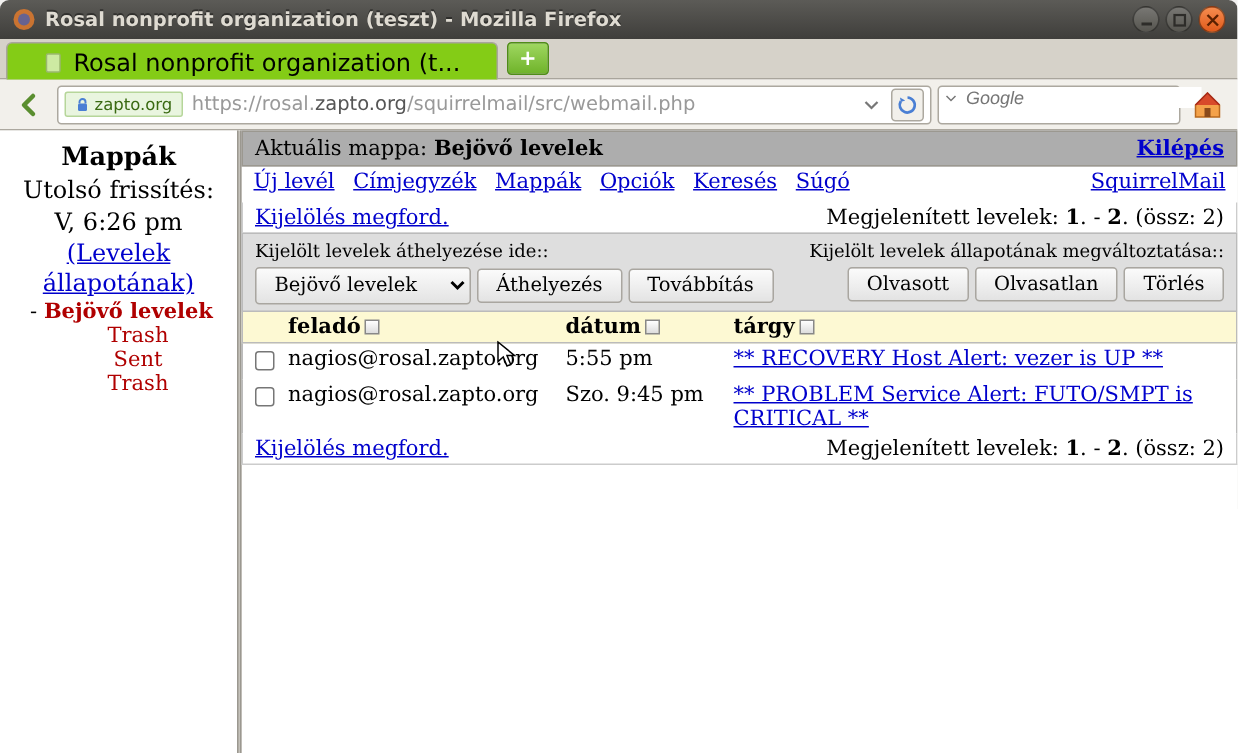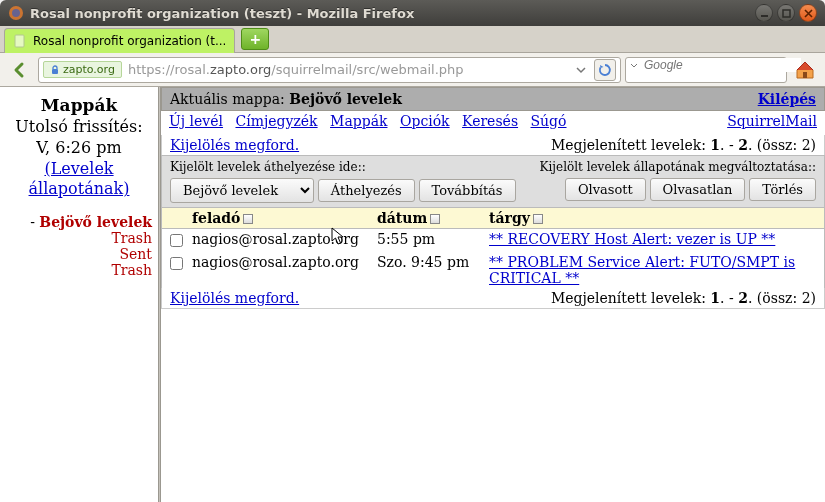--- a/index.html
+++ b/index.html
@@ -10,21 +10,21 @@
 .titlebar{height:26px;background:linear-gradient(#5c5b57,#3f3e3b);display:flex;align-items:center;padding:0 8px;color:#dfdbd2;border-radius:6px 6px 0 0}
 .titlebar-icon{width:16px;height:16px;margin-right:6px;opacity:.85;position:relative}
 .titlebar-icon svg{width:16px;height:16px}
 .titlebar-title{flex:1;font-weight:bold;font-size:13px;text-shadow:0 -1px 0 rgba(0,0,0,.4)}
 .winbtn{width:18px;height:18px;border-radius:9px;margin-left:4px;display:flex;align-items:center;justify-content:center;font-size:10px;border:1px solid rgba(0,0,0,.4);background:linear-gradient(#787773,#56554f);color:#2d2c29}
 .winbtn.close{background:linear-gradient(#f58c4f,#e05a1b);color:#5a2000}
 .winbtn svg{width:9px;height:9px}
 
 
 .tabstrip{height:27px;background:#d6d2c9;display:flex;align-items:flex-end;border-bottom:1px solid #a9a59c;padding-left:0}
-.tab{height:25px;background:#bef264;border:1px solid #a9a59c;border-bottom:none;border-radius:4px 4px 0 0;display:flex;align-items:center;padding:0 8px;margin-left:4px;min-width:200px;font-size:12px;position:relative;bottom:-1px}
+.tab{height:25px;background:#84cc16;border:1px solid #a9a59c;border-bottom:none;border-radius:4px 4px 0 0;display:flex;align-items:center;padding:0 24px;margin-left:4px;min-width:200px;font-size:16px;position:relative;bottom:-1px}
 .tab-icon{width:14px;height:14px;margin-right:6px;opacity:.6}
 .newtab{width:28px;height:22px;background:linear-gradient(#9fd760,#6fb32a);border:1px solid #4f8c18;border-radius:3px;margin-left:6px;margin-bottom:2px;display:flex;align-items:center;justify-content:center;color:#fff;font-weight:bold;font-size:14px}
 
 
 .toolbar{height:34px;background:#f2f0eb;display:flex;align-items:center;padding:0 6px;gap:4px;border-bottom:1px solid #aca89f}
 .navbtn{width:28px;height:26px;display:flex;align-items:center;justify-content:center;border-radius:3px}
 .navbtn svg{width:18px;height:18px}
 .urlbar{flex:1;height:26px;border:1px solid #aca89f;border-radius:3px;background:#fff;display:flex;align-items:center;padding:0 4px;overflow:hidden}
 .id-badge{background:#e9f5df;border:1px solid #b6d69a;border-radius:2px;padding:1px 6px;font-size:11px;color:#3a6a12;margin-right:6px;display:flex;align-items:center;gap:3px}
 .urltext{flex:1;font-size:13px;color:#999;white-space:nowrap}
@@ -33,21 +33,21 @@
 .searchbar{width:162px;height:26px;border:1px solid #aca89f;border-radius:3px;background:#fff;display:flex;align-items:flex-start;padding:0 4px}
 .searchbar .prov{width:16px;height:16px;margin-right:4px;position:relative}
 .searchbar input{flex:1;border:none;outline:none;font-size:12px;font-style:italic;color:#999}
 .homebtn{width:28px;height:26px;display:flex;align-items:center;justify-content:center}
 
 
 .content{display:flex;height:415px;background:#fff}
 .sidebar{width:158px;padding:8px 6px 0;text-align:center;font-family:"DejaVu Serif",Georgia,serif;font-size:14px}
 .sidebar h3{font-size:17px;font-weight:bold;margin-bottom:2px}
 .sidebar .meta{font-size:16px;line-height:1.3}
-.folders{margin-top:14px;text-align:right;padding-left:4px}
+.folders{text-align:center;padding-left:4px}
 .folders .cur{color:#b00000;font-weight:bold}
 .folders .sub{color:#b00000;padding-left:22px;display:block}
 
 .vdiv{width:3px;background:#c5c2bb;border-left:1px solid #9b9890;border-right:1px solid #9b9890}
 
 .main{flex:1;padding:0;font-family:"DejaVu Serif",Georgia,serif;font-size:14px}
 .hdr{background:#adadad;padding:3px 8px;display:flex;border:1px solid #9b9890}
 .menu{padding:2px 8px 6px;display:flex;justify-content:space-between}
 .menu .links a{margin-right:8px}
 .actions{padding:2px 8px;display:flex;justify-content:space-between;border:1px solid #ccc;border-top:none;border-bottom:none}

